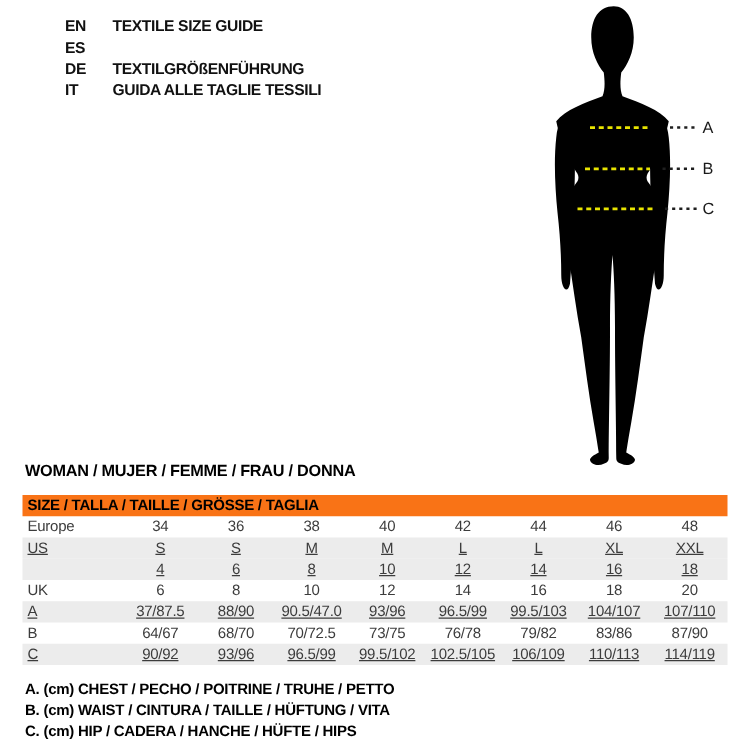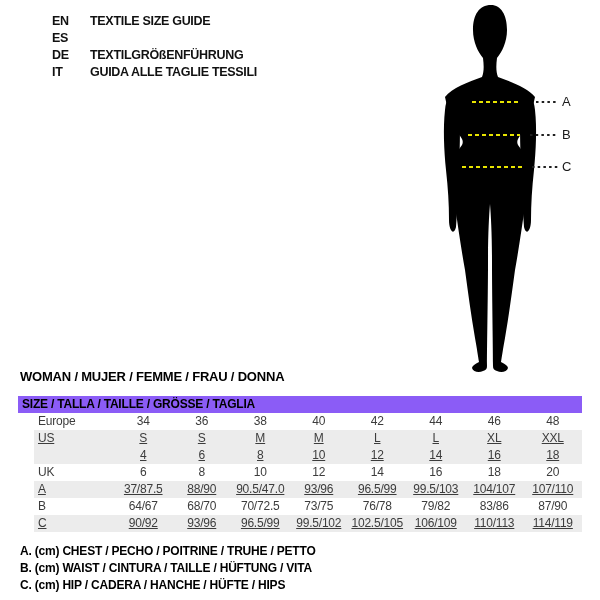--- a/index.html
+++ b/index.html
@@ -13,22 +13,22 @@
   .lang-row{display:flex;line-height:17px;font-size:12.5px;font-weight:bold;letter-spacing:-0.3px;}
   .lang-code{width:38px;flex:none;}
   
   .figure-wrap{position:absolute;left:390px;top:0;width:210px;height:380px;}
   .figure-wrap svg{position:absolute;left:0;top:0;}
   .measure-label{position:absolute;left:172px;font-size:13px;line-height:13px;color:#1a1a1a;letter-spacing:0;}
   .ml-a{top:95px;}.ml-b{top:128px;}.ml-c{top:160px;}
   
   .table-title{position:absolute;left:20px;top:369px;font-size:13px;font-weight:bold;letter-spacing:-0.2px;color:#000;}
   .table-wrap{position:absolute;left:18px;top:396px;width:564px;font-size:12px;letter-spacing:-0.2px;color:#3c3c3c;}
-  .thead{height:17px;line-height:17px;background:#8b5cf6;color:#000;font-weight:bold;padding-left:4px;box-sizing:border-box;font-size:12px;}
-  .trow{display:flex;height:17px;line-height:17px;margin-left:16px;}
+  .thead{height:17px;line-height:17px;background:#f97316;color:#000;font-weight:bold;padding-left:4px;box-sizing:border-box;font-size:12px;}
+  .trow{display:flex;height:17px;line-height:17px;}
   .trow.shaded{background:#ececec;text-decoration:underline;}
   .tlabel{width:80px;flex:none;padding-left:4px;box-sizing:border-box;}
   .tcell{flex:1;text-align:center;}
   
   .legend{position:absolute;left:20px;top:543px;font-size:12px;font-weight:bold;line-height:17px;letter-spacing:-0.2px;color:#000;}
 </style>
 </head>
 <body>
 
 <div class="lang-block">

